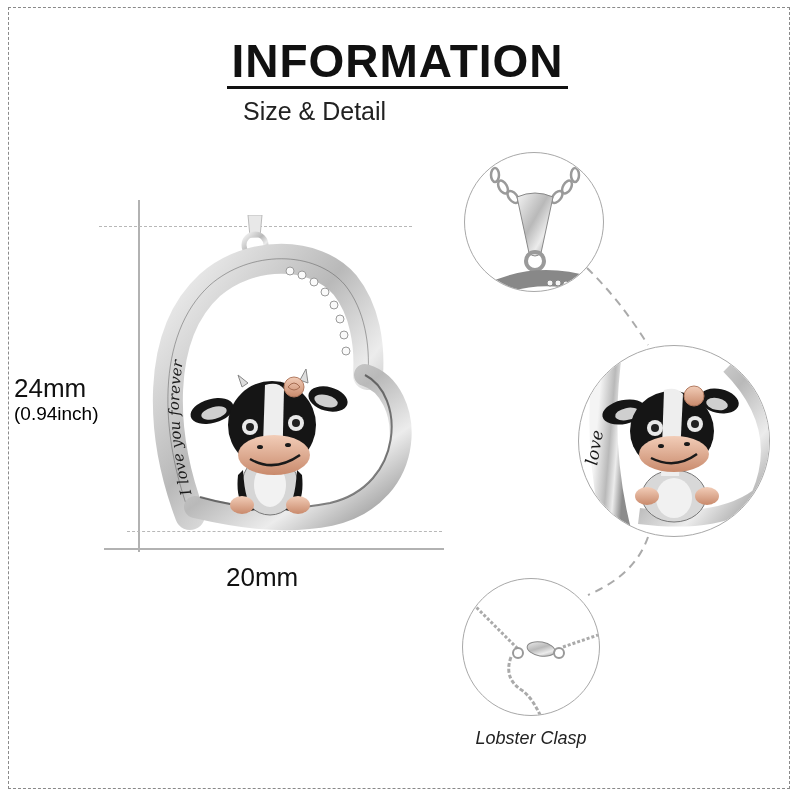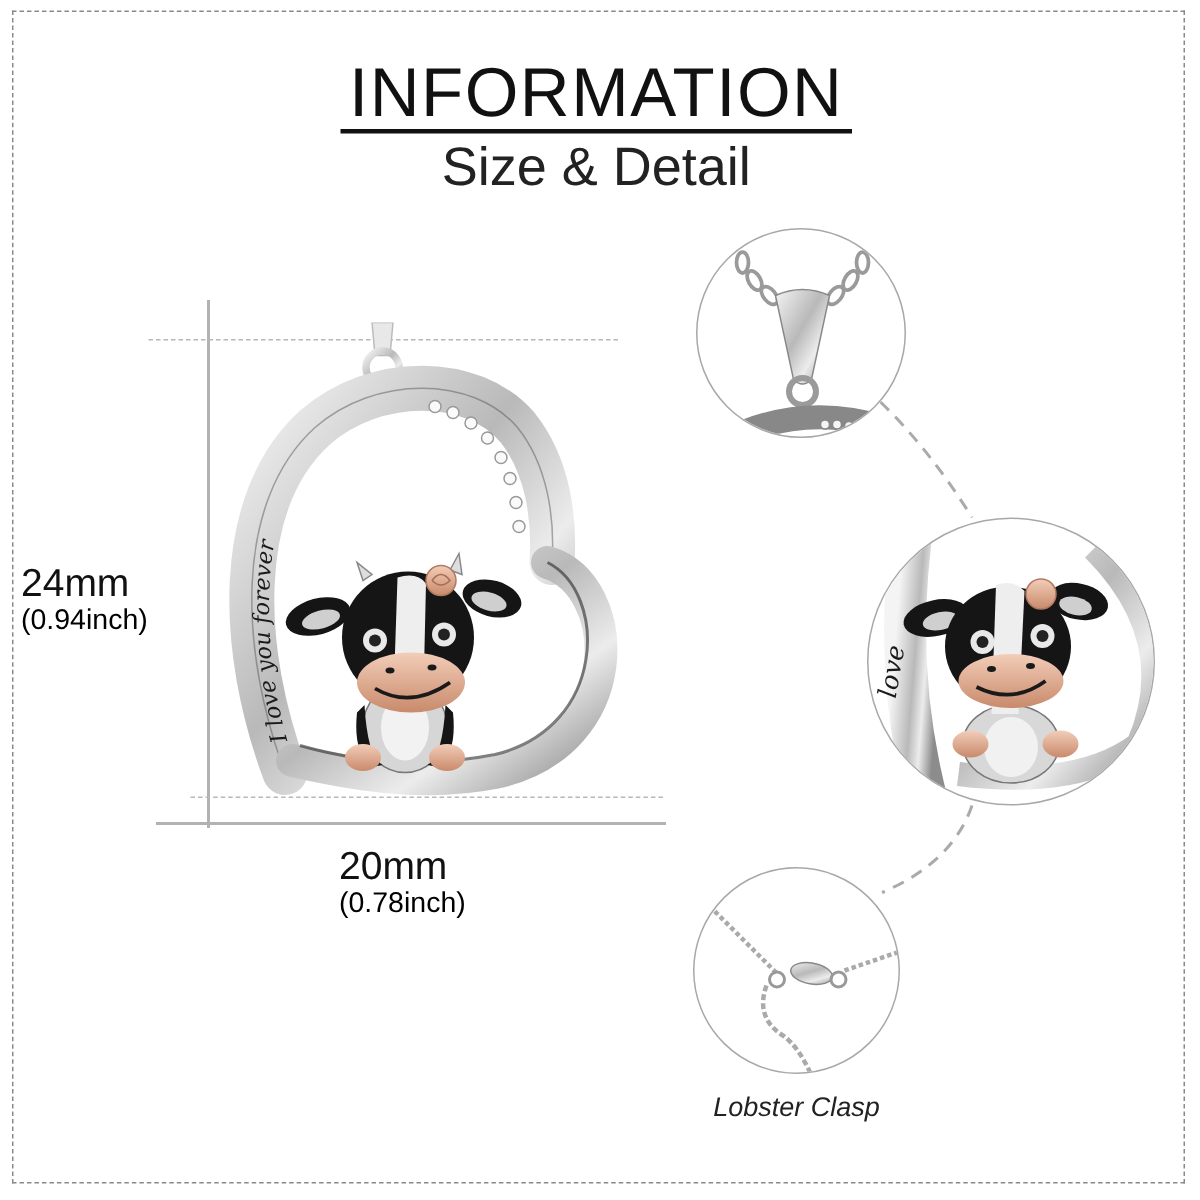--- a/index.html
+++ b/index.html
@@ -1,20 +1,20 @@
 <!DOCTYPE html>
 <html><head>
 <meta charset="utf-8">
 <style>
   html,body{margin:0;padding:0;background:#fff;}
   body{width:800px;height:800px;position:relative;overflow:hidden;font-family:"Liberation Sans","DejaVu Sans",sans-serif;color:#111;}
   .frame{position:absolute;left:8px;top:7px;width:782px;height:782px;border:1.5px dashed #8a8a8a;box-sizing:border-box;}
-  .title{position:absolute;left:227px;top:36px;width:341px;text-align:center;font-size:46px;letter-spacing:1px;font-weight:400;line-height:50px;color:#111;}
+  .title{position:absolute;left:227px;top:36px;width:341px;text-align:center;font-size:46px;letter-spacing:1px;font-weight:700;line-height:50px;color:#111;}
   .title-rule{position:absolute;left:227px;top:86px;width:341px;height:3px;background:#111;}
-  .subtitle{position:absolute;left:227px;top:94px;width:341px;text-align:center;font-size:36px;line-height:34px;color:#222;}
+  .subtitle{position:absolute;left:243px;top:94px;width:341px;text-align:left;font-size:25px;line-height:34px;color:#222;}
   .dim-line{position:absolute;background:#b2b2b2;}
   .dim-dash{position:absolute;height:0;border-top:1.5px dashed #b8b8b8;}
   .dim-label{position:absolute;color:#111;}
   .dim-label .main{display:block;font-size:26px;line-height:28px;}
   .dim-label .sub{display:block;font-size:19px;line-height:24px;color:#000000;}
   .circle{position:absolute;border-radius:50%;border:1.5px solid #a8a8a8;background:#fff;overflow:hidden;box-sizing:border-box;}
   .caption{position:absolute;font-size:18px;color:#222;text-align:center;}
   svg{display:block;}
 </style>
 </head>
@@ -30,21 +30,20 @@
 <div class="dim-dash" style="left:99px;top:226px;width:313px;"></div>
 <div class="dim-dash" style="left:127px;top:531px;width:315px;"></div>
 <div class="dim-line" style="left:104px;top:548px;width:340px;height:1.5px;"></div>
 
 <div class="dim-label" style="left:14px;top:374px;width:122px;">
   <span class="main">24mm</span>
   <span class="sub">(0.94inch)</span>
 </div>
 <div class="dim-label" style="left:226px;top:563px;width:140px;">
   <span class="main">20mm</span>
-  <span class="sub">(0.78inch)</span>
 </div>
 
 <div style="position:absolute;left:150px;top:215px;width:270px;height:320px;">
   <svg width="270" height="320" viewBox="0 0 270 320">
     <defs>
       <linearGradient id="silv" x1="0" y1="0" x2="1" y2="1">
         <stop offset="0" stop-color="#f4f4f4"></stop>
         <stop offset="0.45" stop-color="#b9b9b9"></stop>
         <stop offset="0.7" stop-color="#ececec"></stop>
         <stop offset="1" stop-color="#8c8c8c"></stop>

